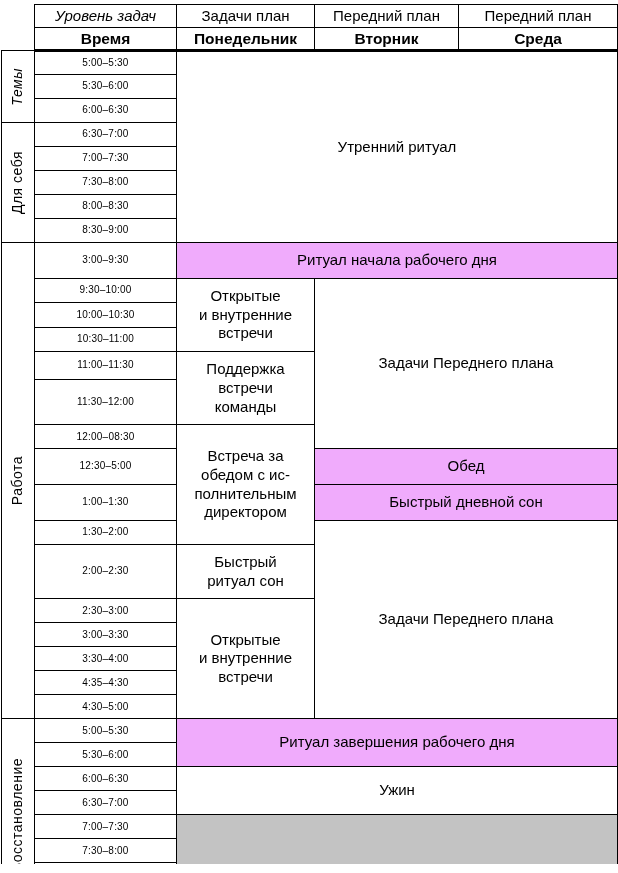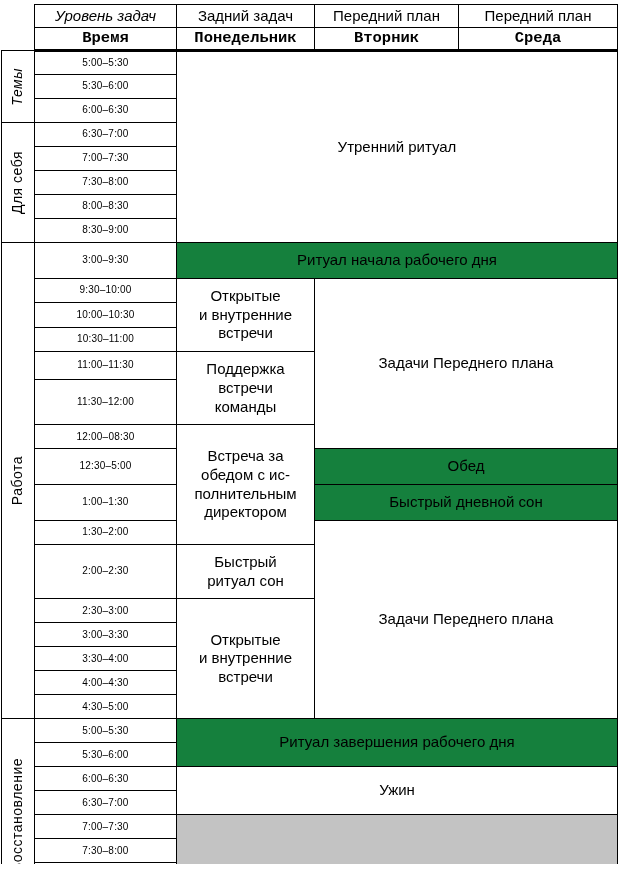--- a/index.html
+++ b/index.html
@@ -32,24 +32,24 @@
   }
   td.blank { border: none; background: transparent; }
   tr { height: 24px; }
   tr.hdr1, tr.hdr2 { height: 23px; }
   tr.h38 { height: 38px; }
   tr.h28 { height: 28px; }
   tr.h46 { height: 46px; }
   tr.hdr1 td { font-size: 15px; }
   td.lvl { font-style: italic; }
   tr.hdr2 td { font-weight: bold; font-size: 15.5px; }
-  tr.hdr2 td:not(.blank) { border-bottom-width: 3px; font-family: Liberation Mono, monospace; }
+  tr.hdr2 td:not(.blank) { border-bottom-width: 3px; }
   td.time { font-size: 10px; letter-spacing: 0.2px; margin-top: 44px; }
   td.ev { white-space: pre-line; padding: 8px 4px; }
-  td.gray { background: #15803d; }
+  td.gray { background: #f0abfc; }
   td.dark { background: #c3c3c3; }
   td.side { padding: 0; }
   .vtext {
     writing-mode: vertical-rl;
     transform: rotate(180deg);
     margin: 0 auto;
     font-size: 14px;
     letter-spacing: 0.5px;
     white-space: nowrap;
   }
@@ -64,21 +64,21 @@
       <col style="width:33px">
         <col style="width:142px">
         <col style="width:138px">
         <col style="width:144px">
         <col style="width:159px">
     </colgroup>
     <tbody>
       <tr class="hdr1">
         <td class="blank"></td>
         <td class="lvl">Уровень задач</td>
-        <td>Задний задач</td>
+        <td>Задачи план</td>
         <td>Передний план</td>
         <td>Передний план</td>
       </tr>
       <tr class="hdr2">
         <td class="blank"></td>
         <td>Время</td>
         <td>Понедельник</td>
         <td>Вторник</td>
         <td>Среда</td>
       </tr>
@@ -175,21 +175,21 @@
 и внутренние
 встречи</td>
       </tr>
       <tr>
           <td class="time">3:00–3:30</td>
         </tr>
       <tr>
           <td class="time">3:30–4:00</td>
         </tr>
       <tr>
-          <td class="time">4:00–4:30</td>
+          <td class="time">4:35–4:30</td>
         </tr>
       <tr>
           <td class="time">4:30–5:00</td>
         </tr>
 
       <tr>
         <td rowspan="8" class="side">
             <div class="vtext">Восстановление</div>
           </td>
         <td class="time">5:00–5:30</td>

